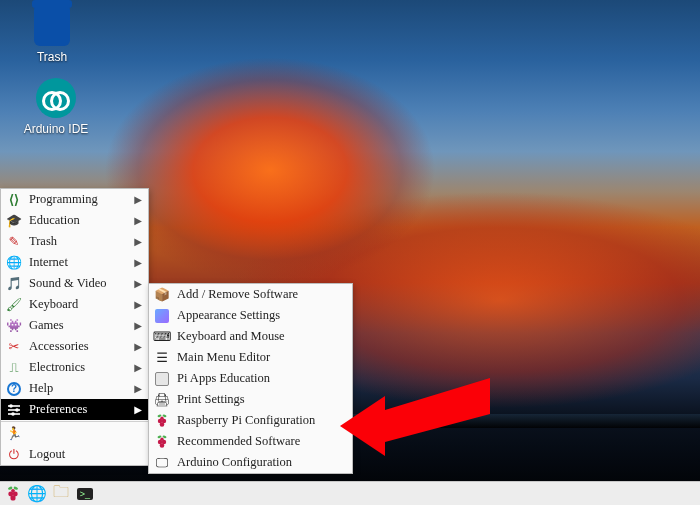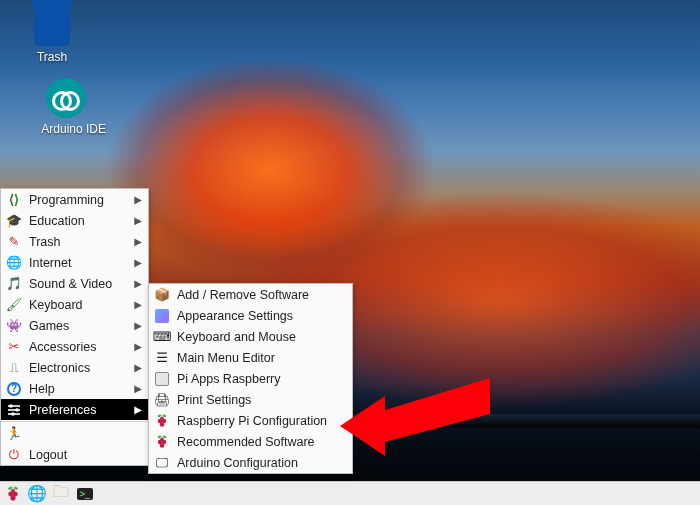--- a/index.html
+++ b/index.html
@@ -27,21 +27,21 @@
   #arduino-circ { width:40px; height:40px; border-radius:50%; background:#00979d; position:relative; }
   #arduino-circ::before, #arduino-circ::after { content:""; position:absolute; width:14px; height:14px; border:3px solid #fff; border-radius:50%; top:13px; }
   #arduino-circ::before { left:6px; }
   #arduino-circ::after { right:6px; }
 
   
   .menu { position:absolute; background:#fafafa; border:1px solid #bdbdbd; font-size:12.5px; color:#222; box-shadow:1px 2px 6px rgba(0,0,0,0.25); }
   .menu .item { display:flex; align-items:center; height:21px; padding:0 6px 0 4px; position:relative; cursor:pointer; }
   .menu .item.sel { background:#000000; color:#fff; }
   .menu .ico { width:18px; height:18px; margin-right:6px; display:flex; align-items:center; justify-content:center; flex-shrink:0; }
-  .menu .lbl { flex:1; white-space:nowrap; }
+  .menu .lbl { flex:1; white-space:nowrap;font-family:Liberation Serif, serif; }
   .menu .arrow { font-size:10px; color:#555; margin-left:10px; }
   .menu .item.sel .arrow { color:#fff; }
   .menu .sep { height:1px; background:#d0d0d0; margin:1px 0; }
 
   #menu-main { left:0; top:188px; width:149px; }
   #menu-sub  { left:148px; top:283px; width:205px; }
 
   
   .glyph { width:16px; height:16px; display:flex; align-items:center; justify-content:center; font-size:13px; }
 
@@ -60,21 +60,21 @@
 
 <div id="desktop">
   <div id="horizon"></div>
 
   <div class="desk-icon" style="left:12px; top:6px;">
     <div class="vis">
         <div id="trash-can"></div>
       </div>
     <div class="lbl">Trash</div>
   </div>
-  <div class="desk-icon" style="left:26px; top:78px;text-align:right;">
+  <div class="desk-icon" style="left:16px; top:78px;">
     <div class="vis">
         <div id="arduino-circ"></div>
       </div>
     <div class="lbl">Arduino IDE</div>
   </div>
 
   <div id="menu-main" class="menu">
     <div class="item">
       <span class="ico">
           <span class="glyph" style="color:#2e7d32;font-weight:bold">⟨⟩</span>
@@ -199,21 +199,21 @@
     <div class="item">
       <span class="ico">
           <span class="glyph">☰</span>
         </span>
       <span class="lbl">Main Menu Editor</span>
     </div>
     <div class="item">
       <span class="ico">
           <span class="sq" style="background:#e6e6e6;border:1px solid #888"></span>
         </span>
-      <span class="lbl">Pi Apps Raspberry</span>
+      <span class="lbl">Pi Apps Education</span>
     </div>
     <div class="item">
       <span class="ico">
           <span class="glyph">🖨</span>
         </span>
       <span class="lbl">Print Settings</span>
     </div>
     <div class="item">
       <span class="ico">
         <svg width="16" height="16" viewBox="0 0 16 16">

